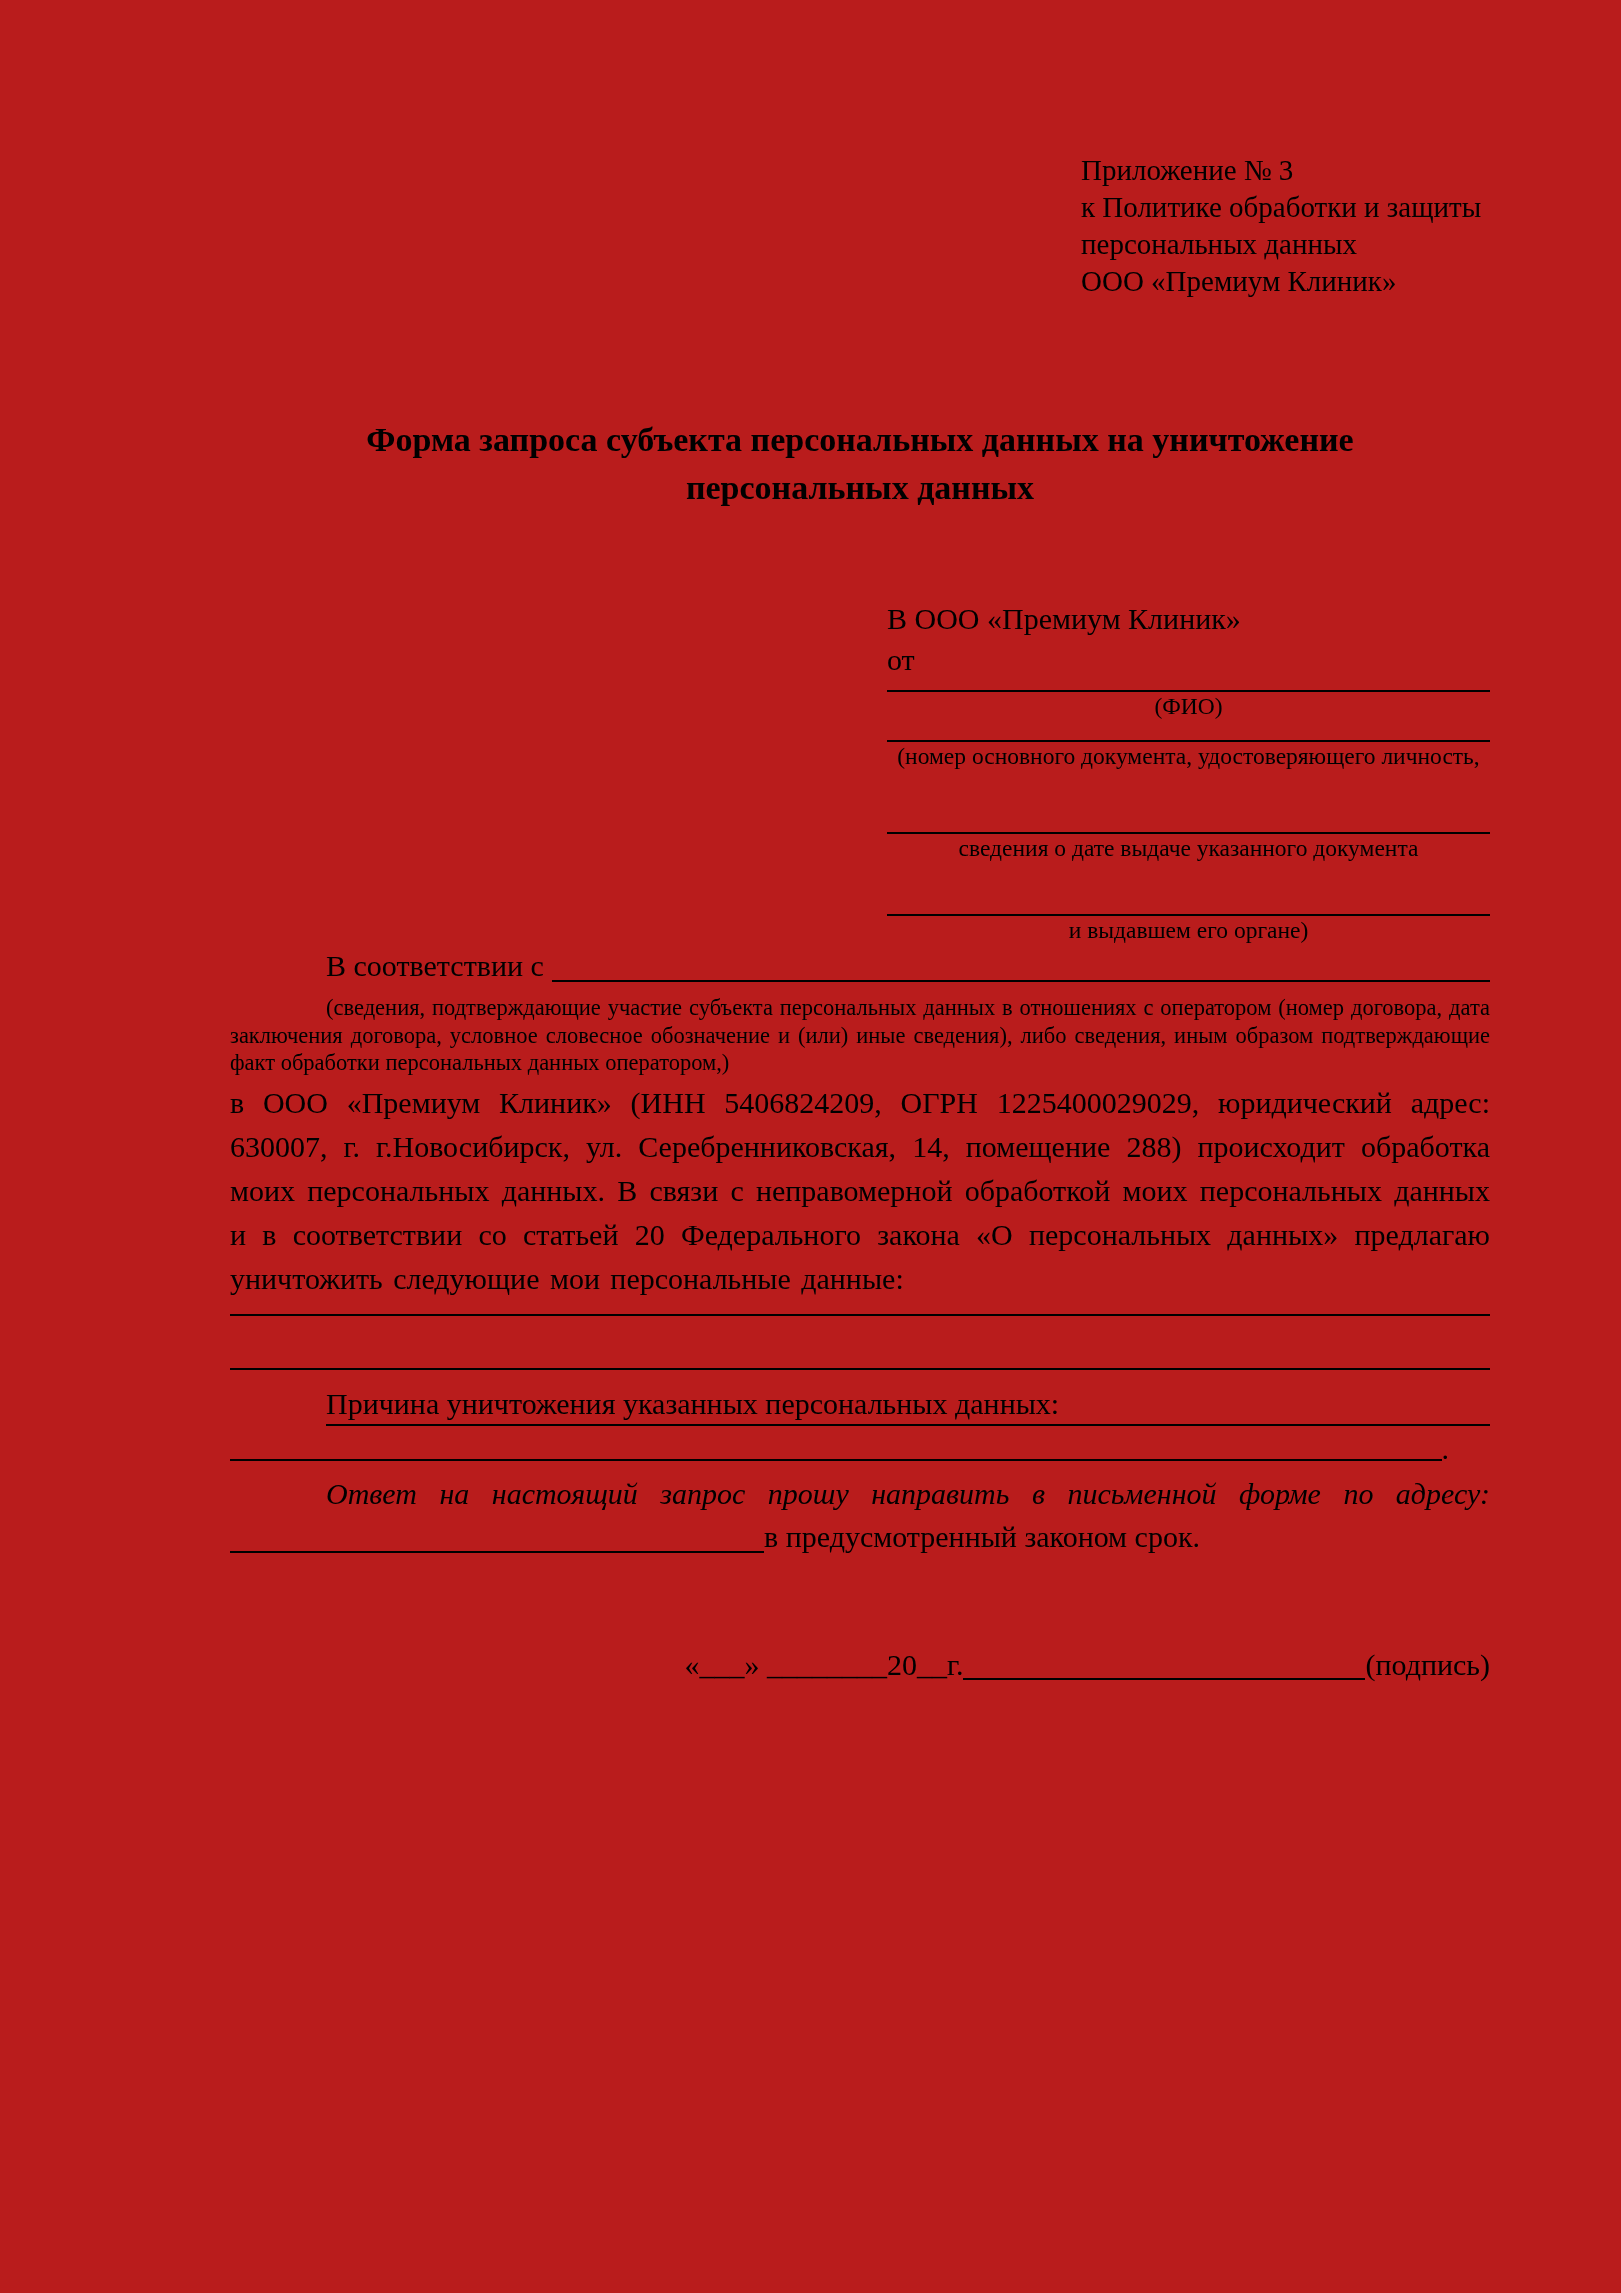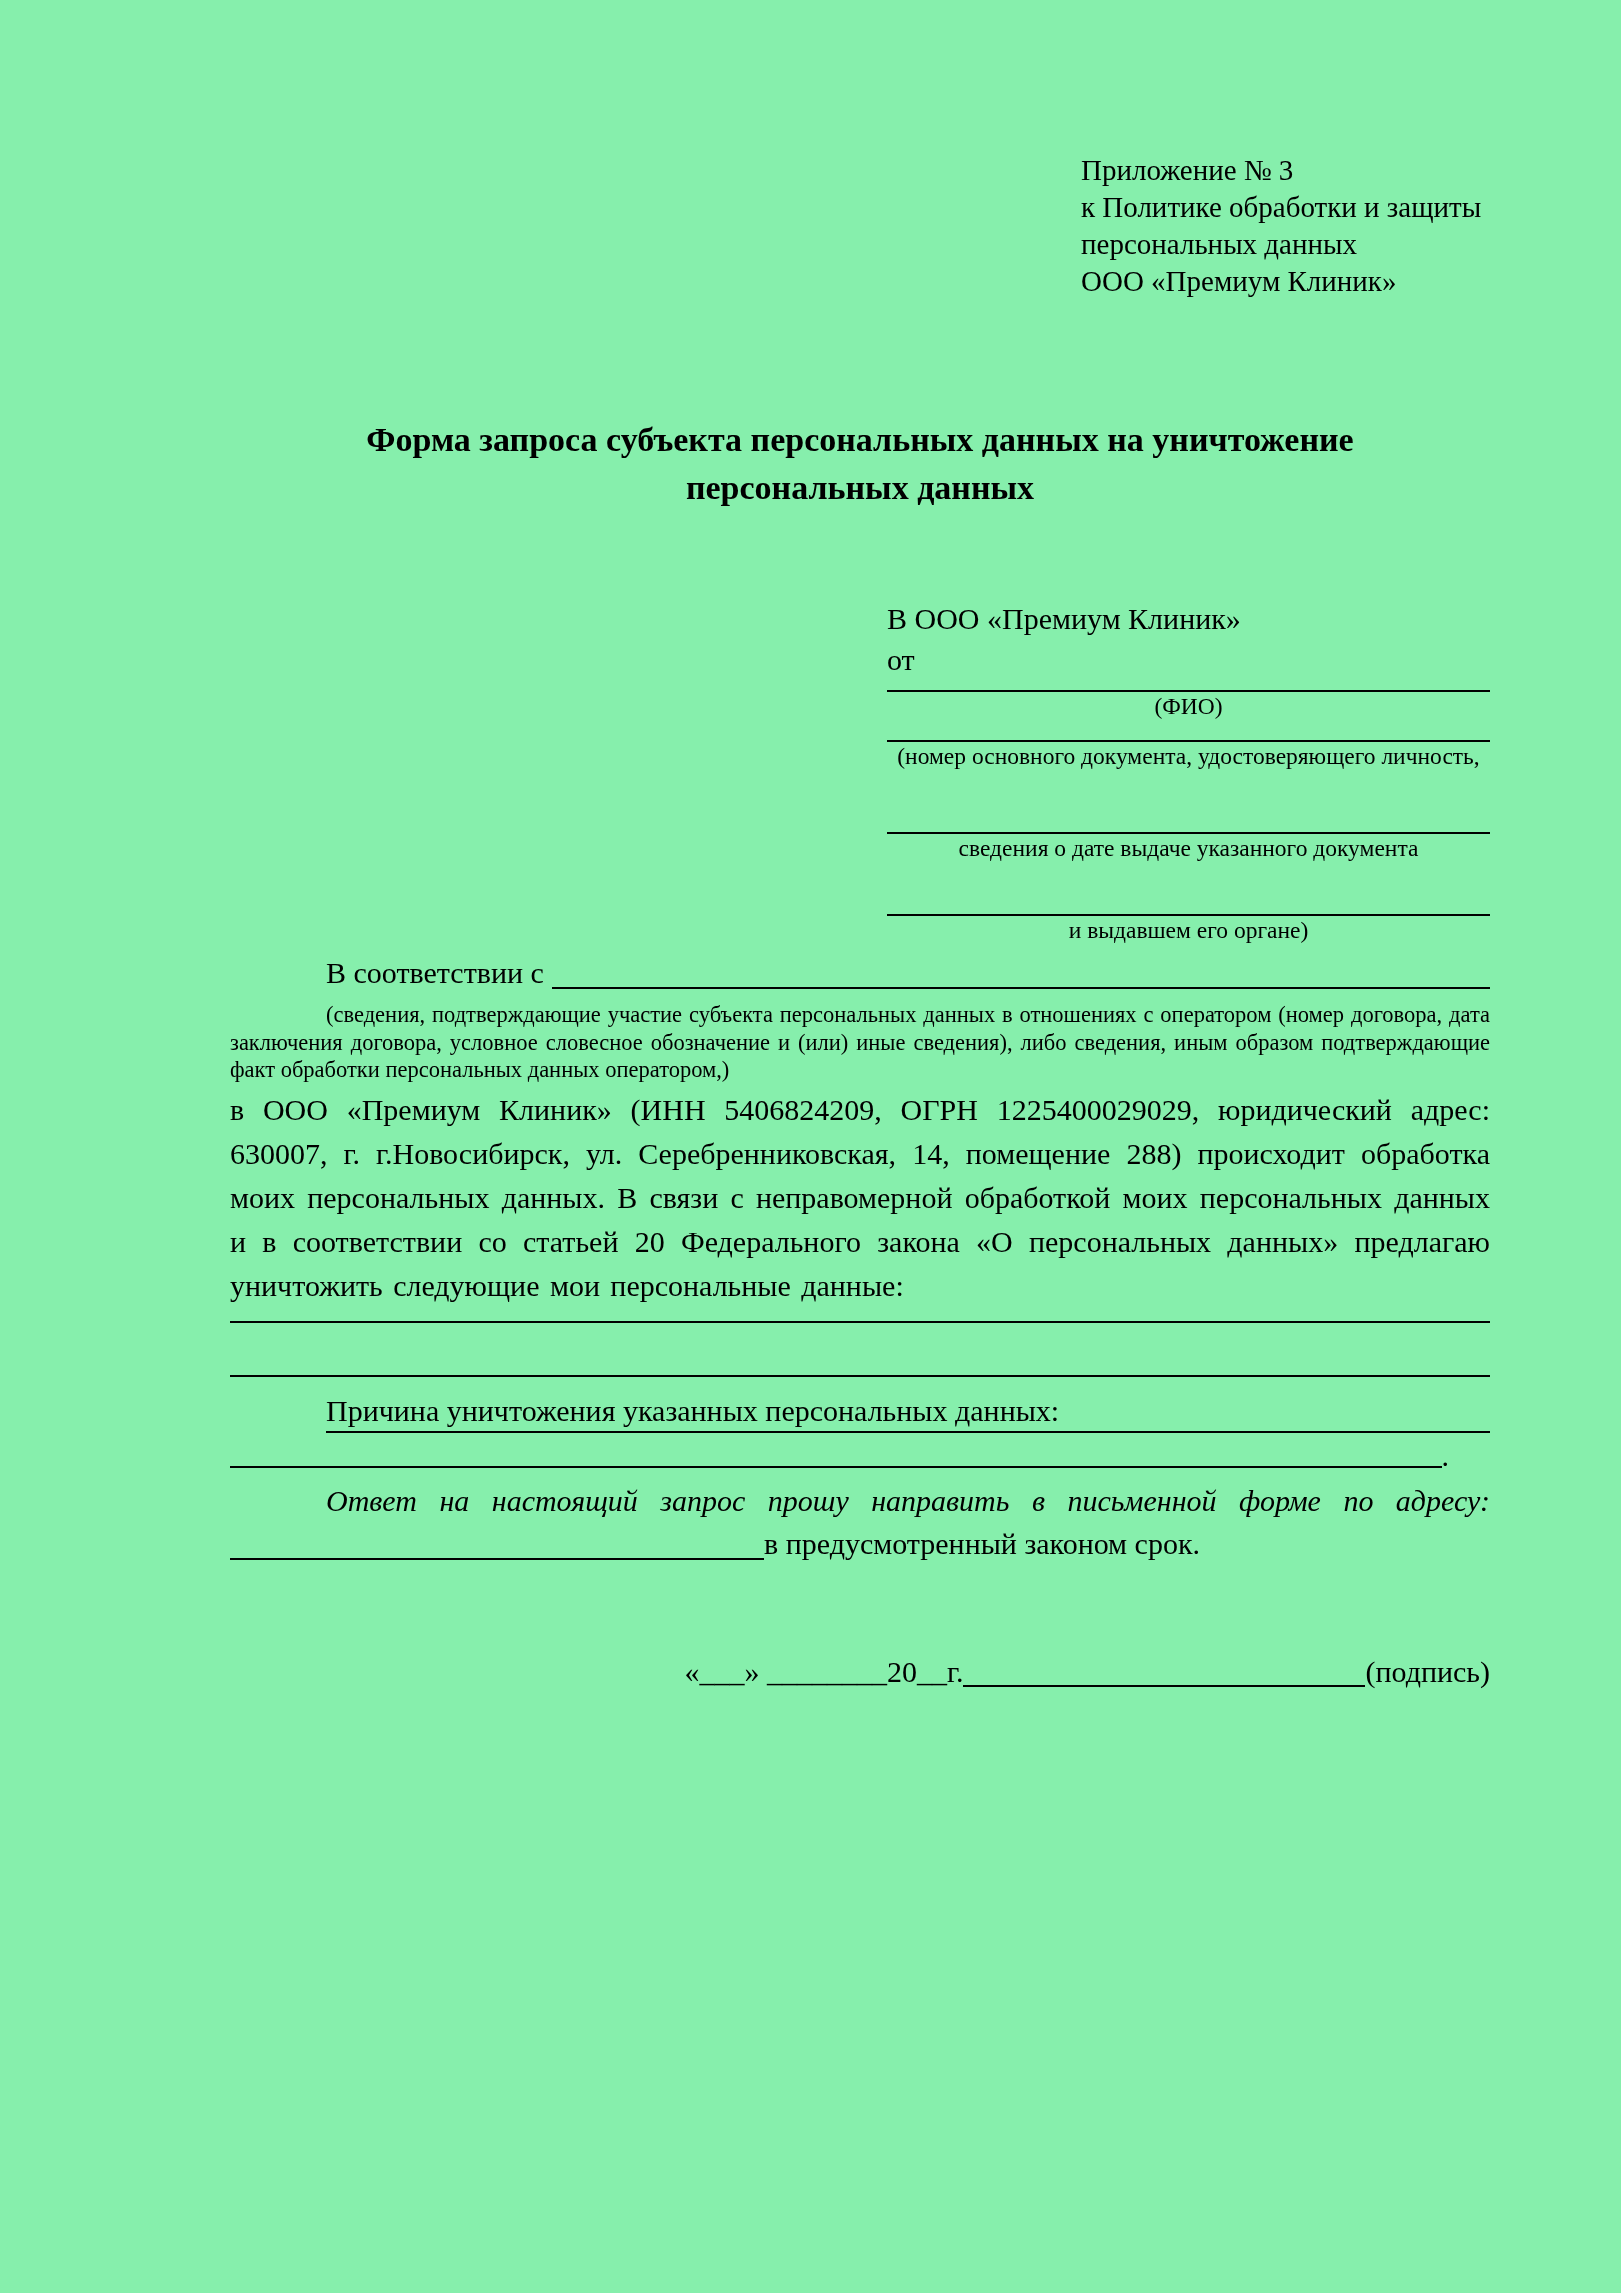--- a/index.html
+++ b/index.html
@@ -5,21 +5,21 @@
   html, body {
     margin: 0;
     padding: 0;
     background: #ffffff;
   }
   .page {
     position: relative;
     width: 1621px;
     height: 2294px;
     box-sizing: border-box;
-    background: #86efac;
+    background: #b91c1c;
     color: #000000;
     font-family: "Liberation Serif", "DejaVu Serif", serif;
     font-size: 30px;
     padding: 152px 131px 0 230px;
     overflow: hidden;
   }
   
   .appendix-header {
     margin-left: 851px;
     font-size: 29px;
@@ -50,21 +50,21 @@
     text-align: center;
     white-space: nowrap;
   }
   .row { display: flex; }
   .fill {
     flex: 1;
     border-bottom: 2px solid #000;
     margin-bottom: 4.9px;
   }
   .accordance {
-    margin-top: 7px;
+    margin-top: 0;
     padding-left: 96px;
     line-height: 41px;
     text-align: center;
   }
   .accordance-label { white-space: nowrap; padding-right: 7.8px; }
   .note {
     font-size: 22.5px;
     line-height: 27.4px;
     text-align: justify;
     text-indent: 96px;

